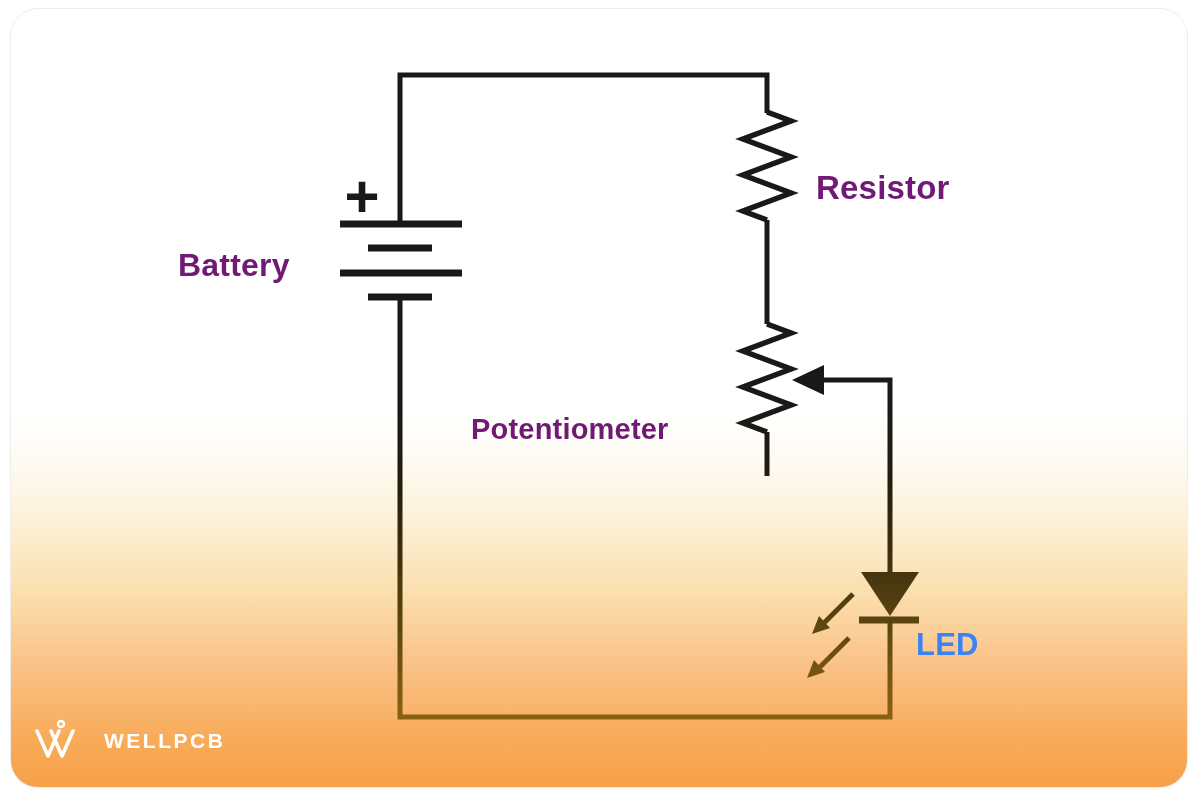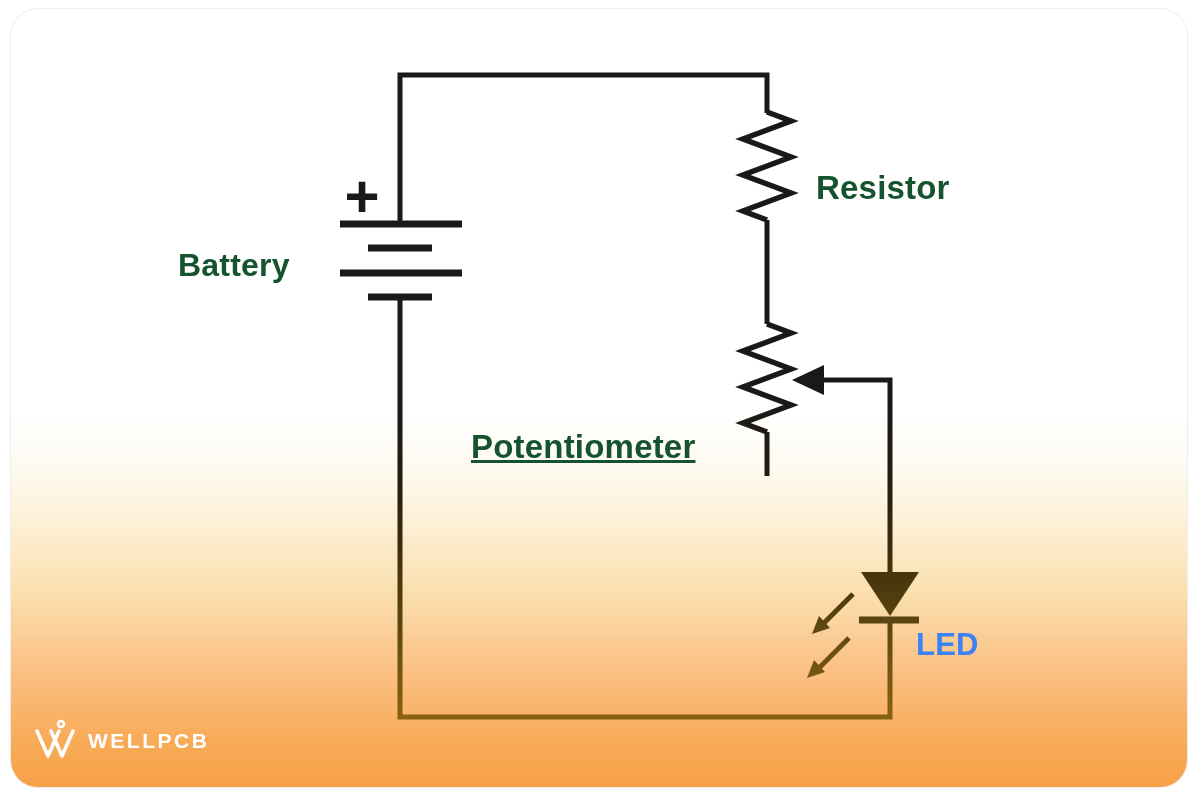--- a/index.html
+++ b/index.html
@@ -9,33 +9,33 @@
   }
   .card{
     position:absolute;left:10px;top:8px;width:1178px;height:780px;
     border-radius:28px;border:1px solid #ededed;box-sizing:border-box;
     background:linear-gradient(180deg,
       #ffffff 0%, #ffffff 52%, #fefaf1 59%, #fdf0d6 66%,
       #fbdfae 75%, #fac084 85%, #f8ab58 94%, #f7a148 100%);
   }
   .circuit-svg{position:absolute;left:0;top:0;width:1200px;height:800px;}
   .label{
-    position:absolute;font-weight:700;color:#14532d;white-space:nowrap;
+    position:absolute;font-weight:700;color:#701a75;white-space:nowrap;
     letter-spacing:0.2px;line-height:1.05;
   }
   .label-battery{left:178px;top:249px;font-size:32px;}
   .label-resistor{left:816px;top:171px;font-size:33px;}
-  .label-potentiometer{left:471px;top:430px;font-size:33px;text-decoration:underline;}
+  .label-potentiometer{left:471px;top:414px;font-size:29px;}
   .label-led{left:916px;top:629px;font-size:31px;color:#3b82f6;}
   .battery-plus{
     position:absolute;left:334px;top:166px;width:56px;height:62px;
     font-size:60px;font-weight:700;color:#191919;text-align:center;line-height:62px;
   }
   .logo{
-    position:absolute;left:34px;top:718px;display:flex;align-items:center;gap:10px;
+    position:absolute;left:34px;top:718px;display:flex;align-items:center;gap:26px;
   }
   .logo-text{
     color:#ffffff;font-weight:700;font-size:21px;letter-spacing:2.5px;
   }
 </style>
 </head>
 <body>
 
 <div class="card"></div>
 

